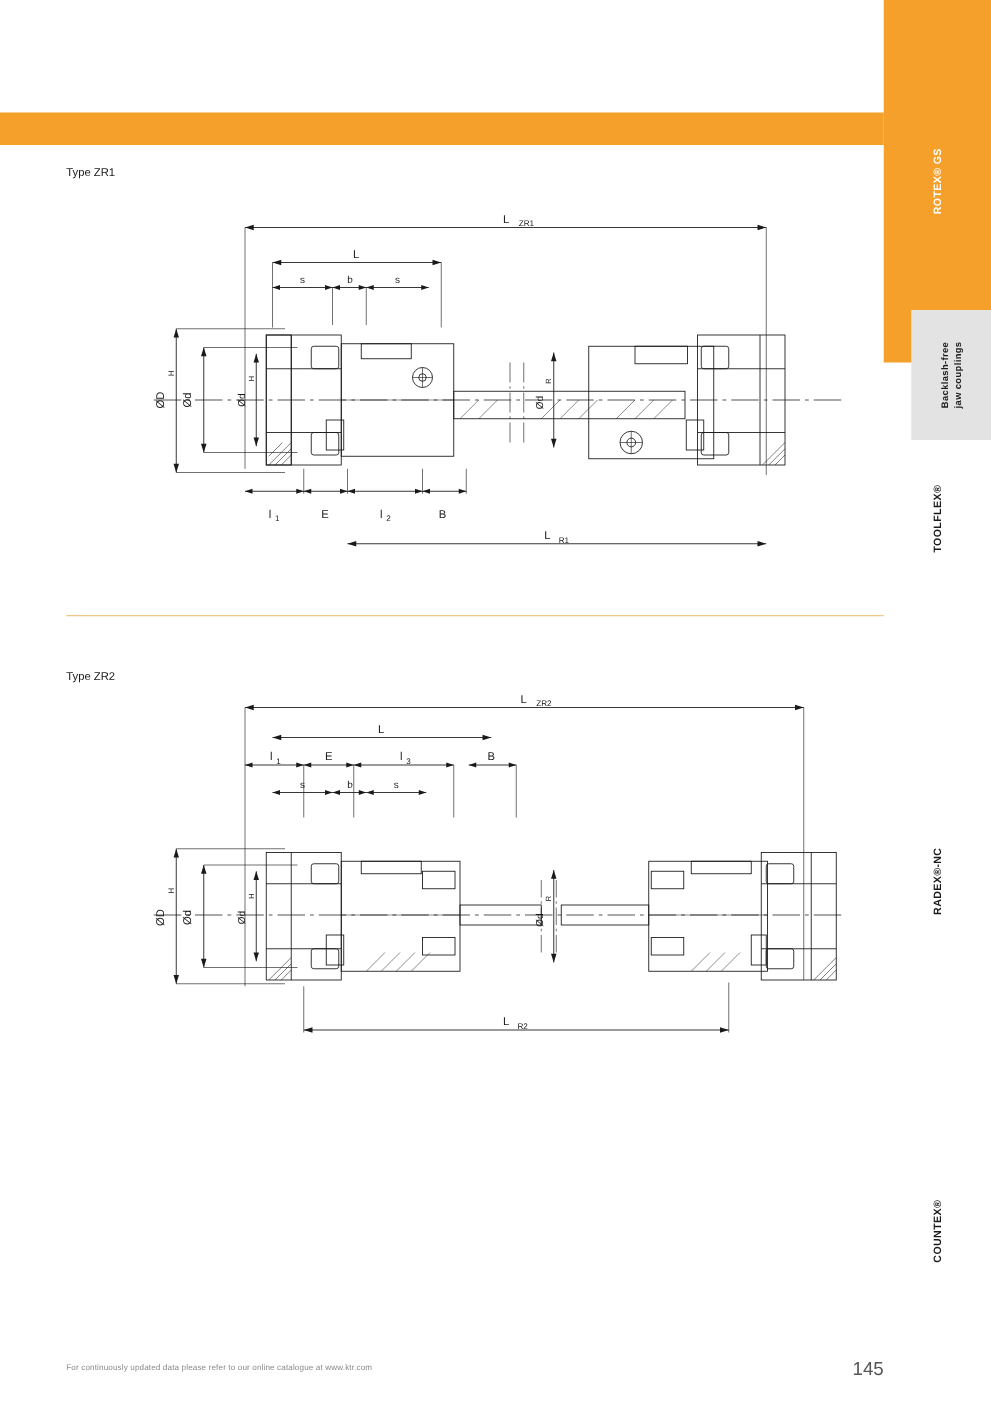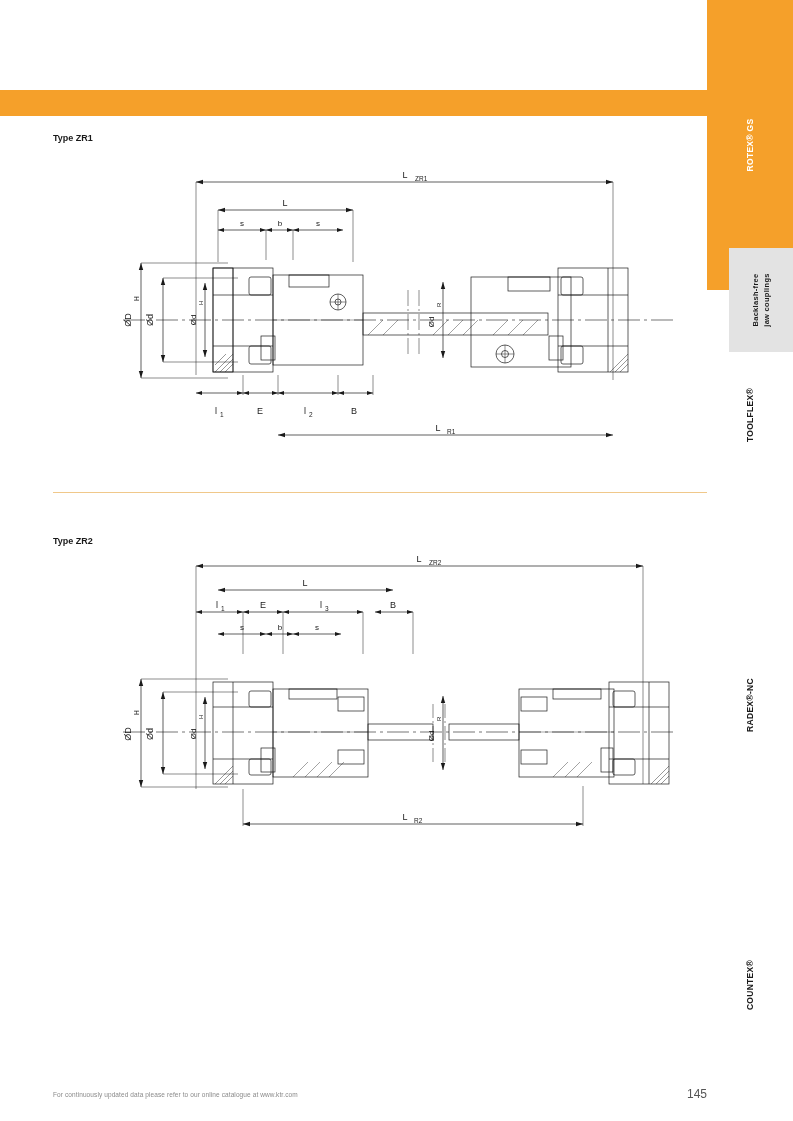--- a/index.html
+++ b/index.html
@@ -67,21 +67,21 @@
   .tab-plain {
     background: transparent;
   }
   .tab-plain .vtext { color: #1a1a1a; }
 
   
   .section-title {
     position: absolute;
     left: 53px;
     font-size: 9px;
-    font-weight: bold;
+    font-weight: normal;
     color: #1a1a1a;
   }
   #title-zr1 { top: 133px; }
   #title-zr2 { top: 516px; margin-top: 20px; }
 
   
   .divider {
     position: absolute;
     left: 53px;
     top: 492px;
@@ -96,21 +96,21 @@
     left: 53px;
     top: 1091px;
     font-size: 6.5px;
     color: #8a8a8a;
     letter-spacing: 0.1px;
   }
   .page-number {
     position: absolute;
     right: 86px;
     top: 1087px;
-    font-size: 12px;
+    font-size: 15px;
     color: #555;
   }
 
   
   .drawing {
     position: absolute;
     left: 53px;
   }
   #drawing-zr1 { top: 150px; }
   #drawing-zr2 { top: 534px; }

